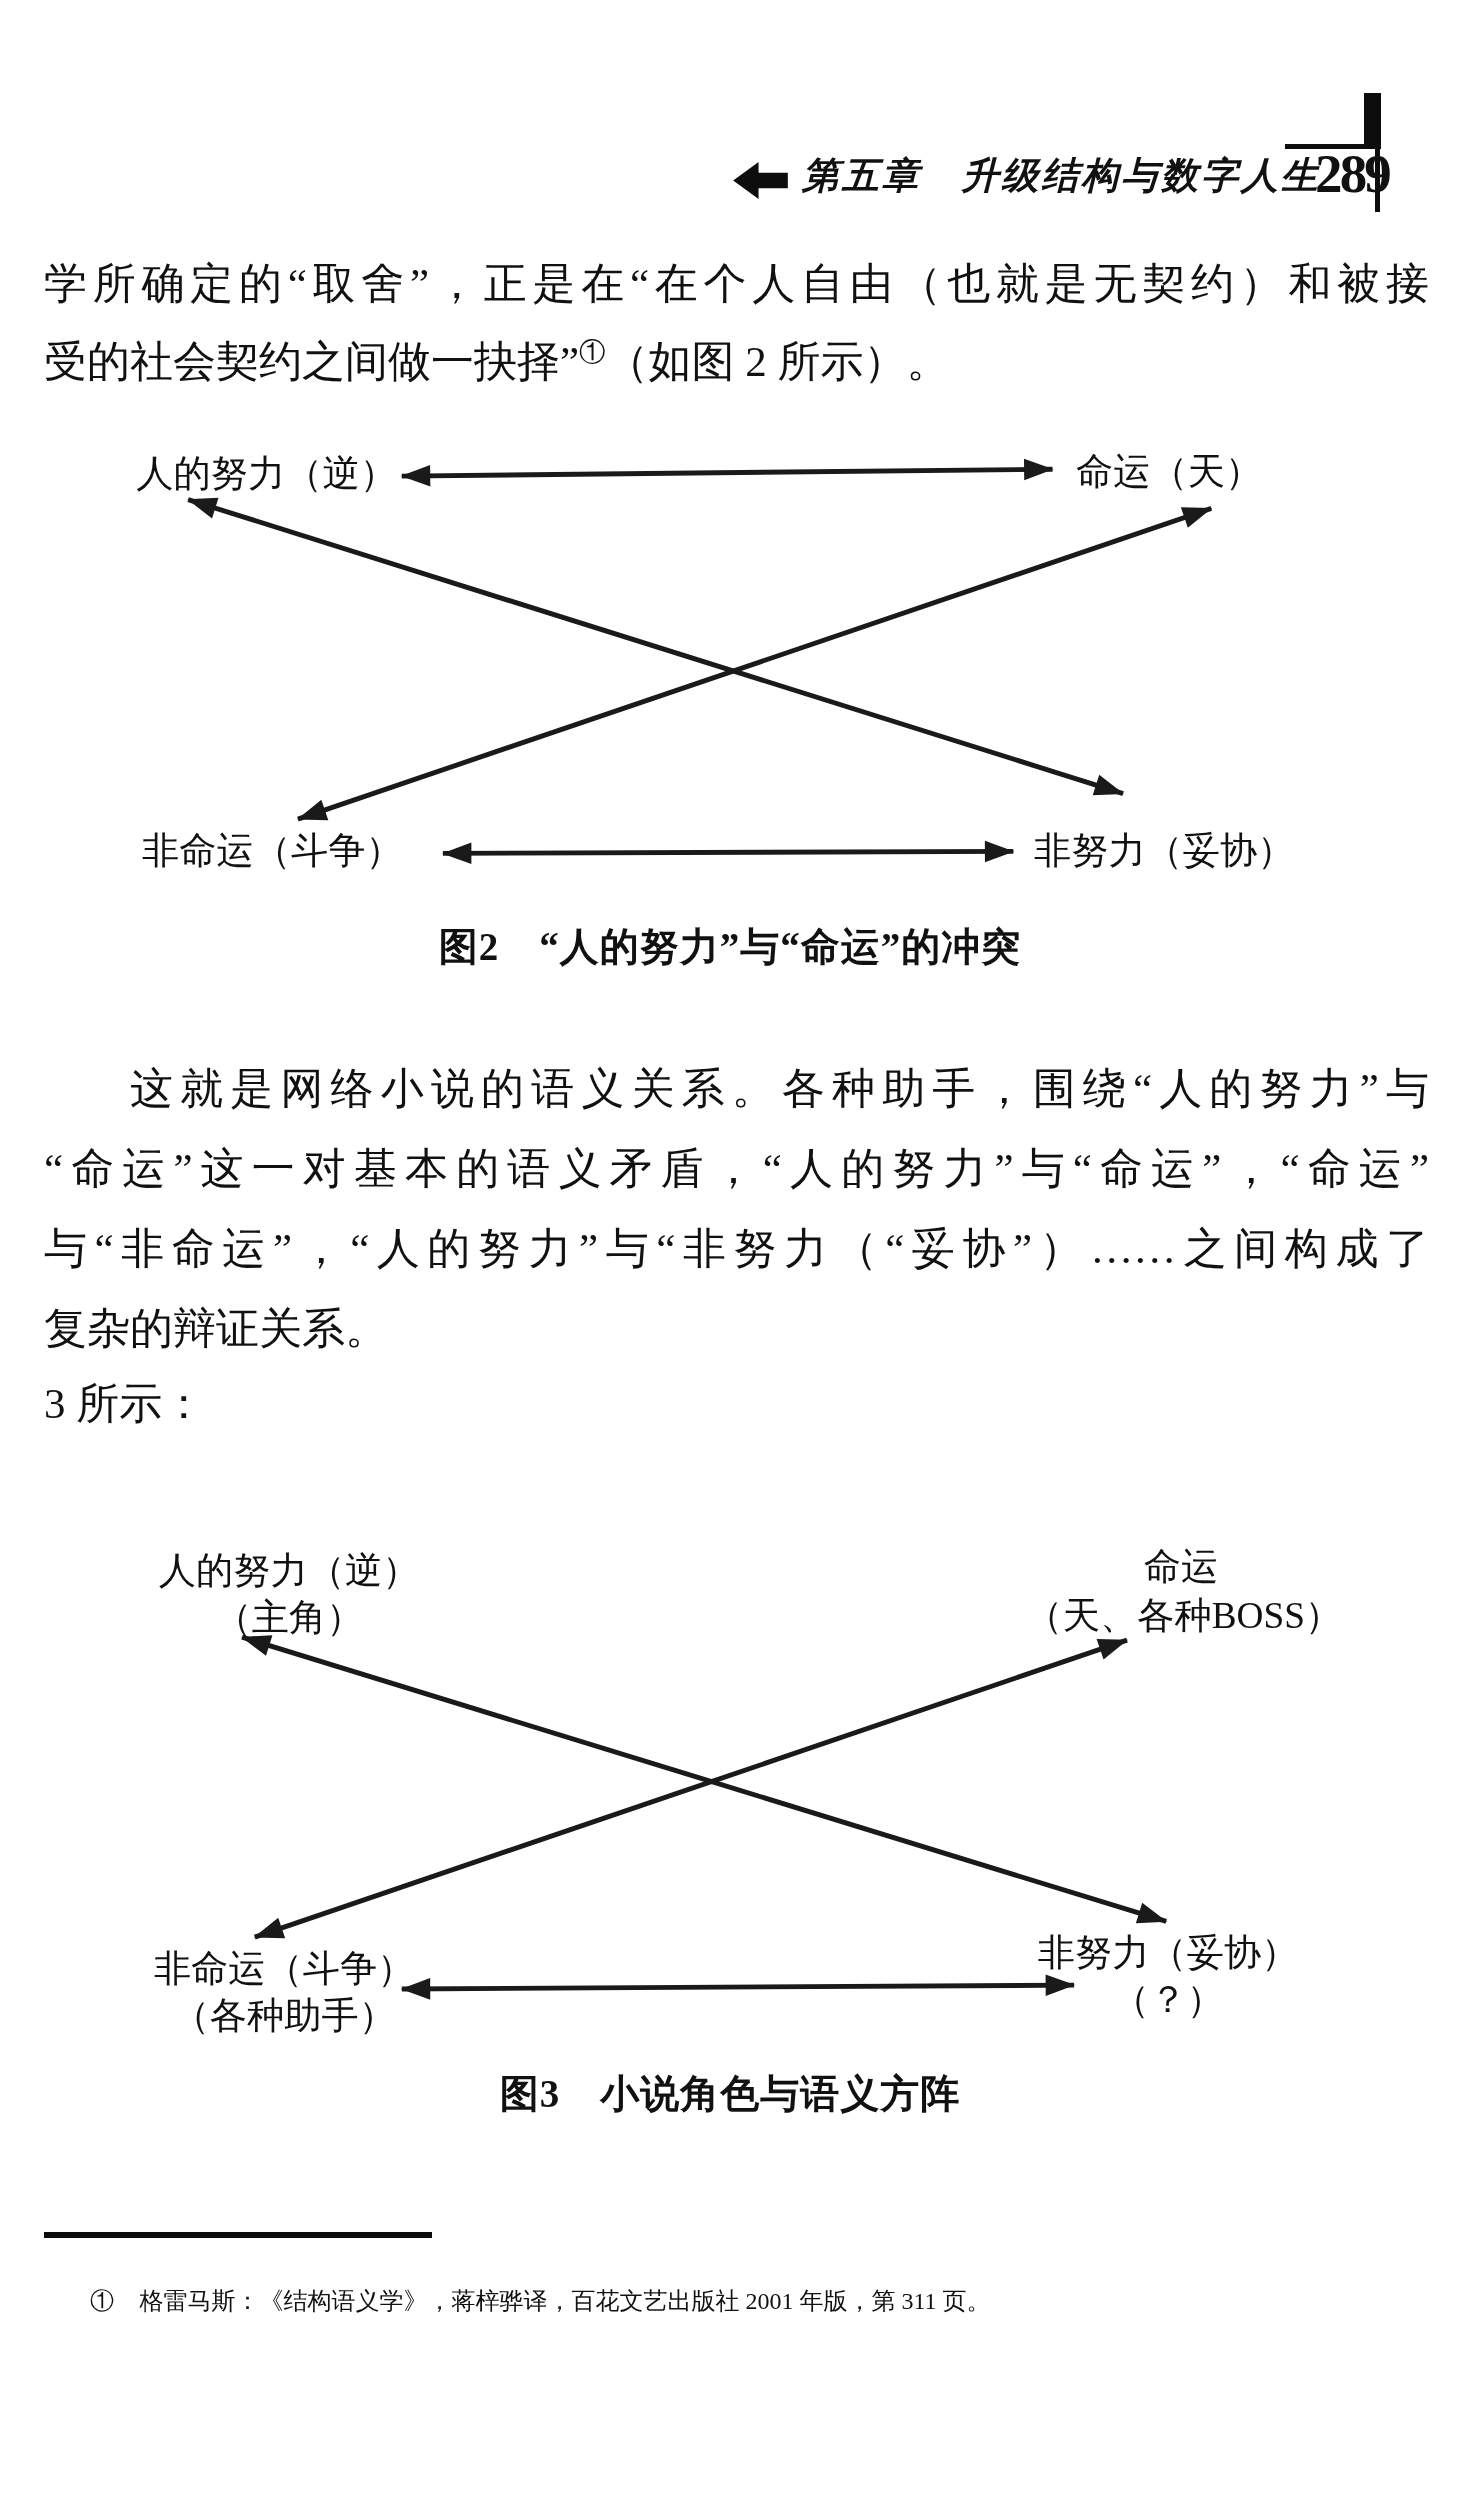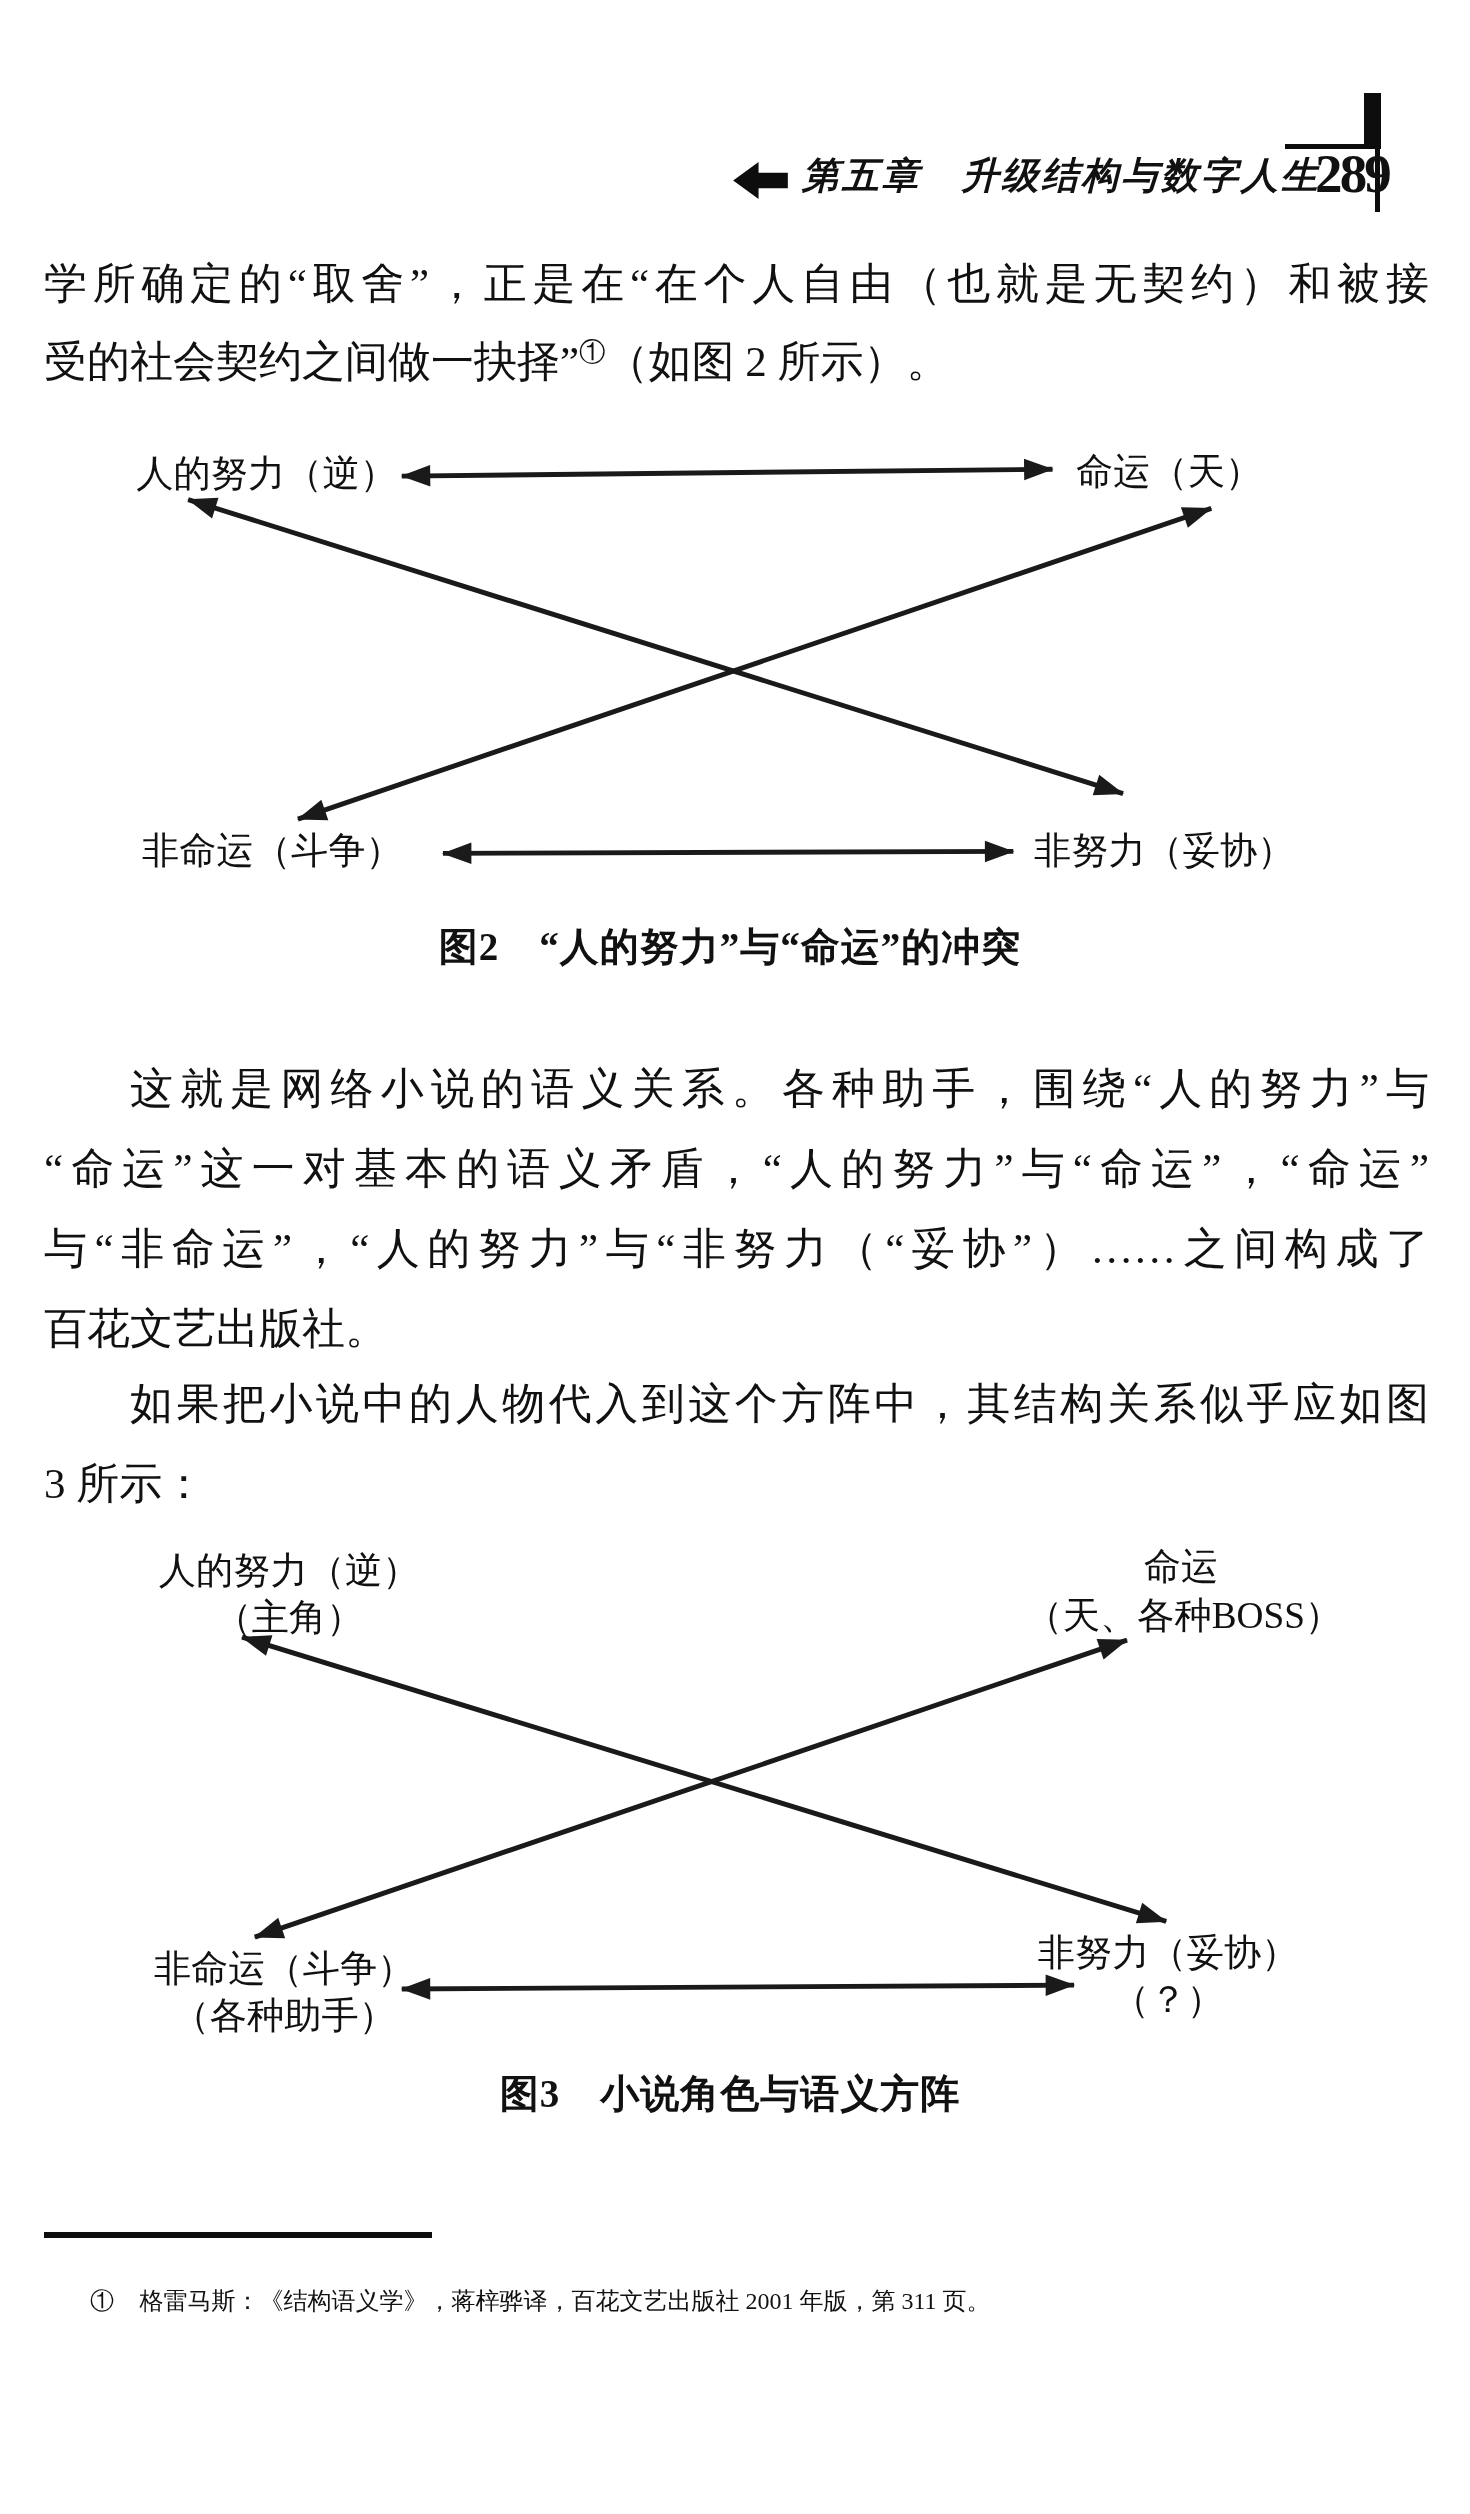--- a/index.html
+++ b/index.html
@@ -96,25 +96,24 @@
     <text x="278" y="428" text-anchor="middle" dominant-baseline="central">非命运（斗争）</text>
     <text x="1188" y="428" text-anchor="middle" dominant-baseline="central">非努力（妥协）</text>
   </svg>
 
   <div class="figcap" style="top:919px">图2　“人的努力”与“命运”的冲突</div>
 
   <div class="para" style="top:1049px">
     <div class="line justify indent" style="height:80px;line-height:80px">这就是网络小说的语义关系。各种助手，围绕“人的努力”与</div>
     <div class="line justify" style="height:80px;line-height:80px">“命运”这一对基本的语义矛盾，“人的努力”与“命运”，“命运”</div>
     <div class="line justify" style="height:80px;line-height:80px">与“非命运”，“人的努力”与“非努力（“妥协”）……之间构成了</div>
-    <div class="line" style="height:80px;line-height:80px">百花文艺出版社。</div>
+    <div class="line" style="height:80px;line-height:80px">复杂的辩证关系。</div>
   </div>
 
   <div class="para" style="top:1364px">
-    <div class="line justify indent" style="height:80px;line-height:80px">如果把小说中的人物代入到这个方阵中，其结构关系似乎应如图</div>
     <div class="line" style="height:80px;line-height:80px">3 所示：</div>
   </div>
 
   <svg class="figsvg" style="top:1539px" width="1470" height="510" viewBox="0 0 1500 520">
     <defs>
       <marker id="f3e" markerUnits="userSpaceOnUse" markerWidth="34" markerHeight="26" refX="31" refY="13" orient="auto">
         <path d="M2,2 L32,13 L2,24 Z" fill="#1a1a1a"></path>
       </marker>
       <marker id="f3s" markerUnits="userSpaceOnUse" markerWidth="34" markerHeight="26" refX="3" refY="13" orient="auto">
         <path d="M32,2 L2,13 L32,24 Z" fill="#1a1a1a"></path>

